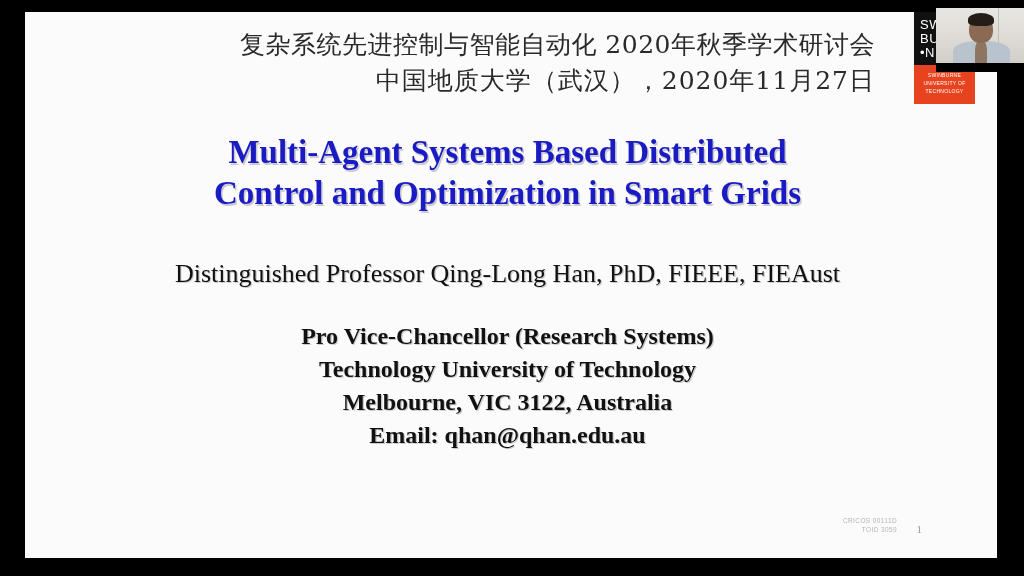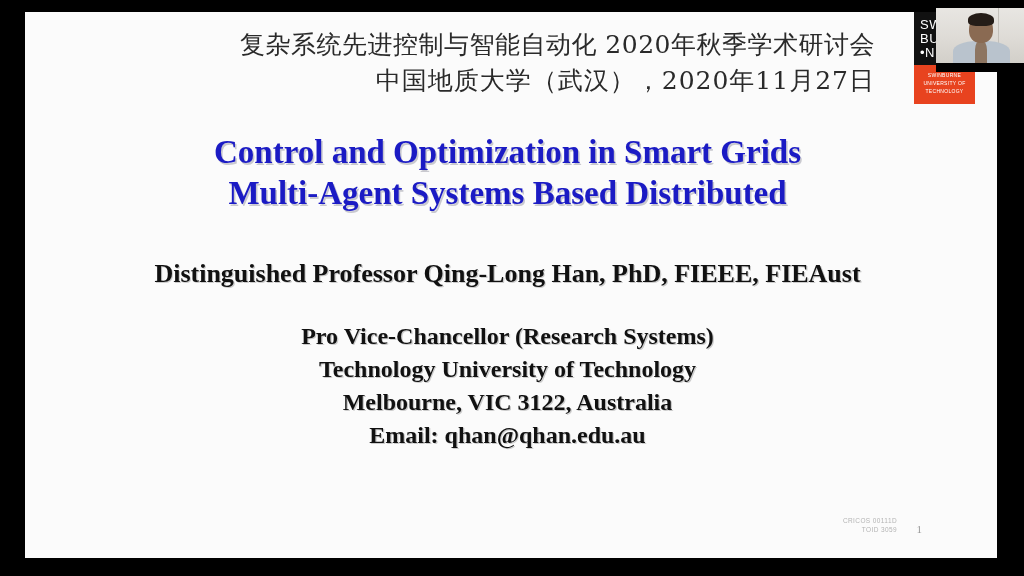--- a/index.html
+++ b/index.html
@@ -65,21 +65,21 @@
 
   
   .speaker {
     position: absolute;
     left: 0;
     top: 246px;
     width: 965px;
     text-align: center;
     color: #111111;
     font-family: "Liberation Serif", "DejaVu Serif", serif;
-    font-weight: bold;
+    font-weight: normal;
     font-size: 26px;
     line-height: 32px;
     text-shadow: 1.2px 1.2px 0px #cccccc;
   }
 
   
   .affiliation {
     position: absolute;
     left: 0;
     top: 308px;
@@ -232,22 +232,22 @@
 <div id="stage">
 
   <div id="slide">
 
     <div class="cn-header">
       <div class="line1">复杂系统先进控制与智能自动化 2020年秋季学术研讨会</div>
       <div class="line2">中国地质大学（武汉），2020年11月27日</div>
     </div>
 
     <div class="main-title">
+      <div>Multi-Agent Systems Based Distributed</div>
       <div>Control and Optimization in Smart Grids</div>
-      <div>Multi-Agent Systems Based Distributed</div>
     </div>
 
     <div class="speaker">Distinguished Professor Qing-Long Han, PhD, FIEEE, FIEAust</div>
 
     <div class="affiliation">
       <div>Pro Vice-Chancellor (Research Systems)</div>
       <div>Technology University of Technology</div>
       <div>Melbourne, VIC 3122, Australia</div>
       <div>Email: qhan@qhan.edu.au</div>
     </div>

